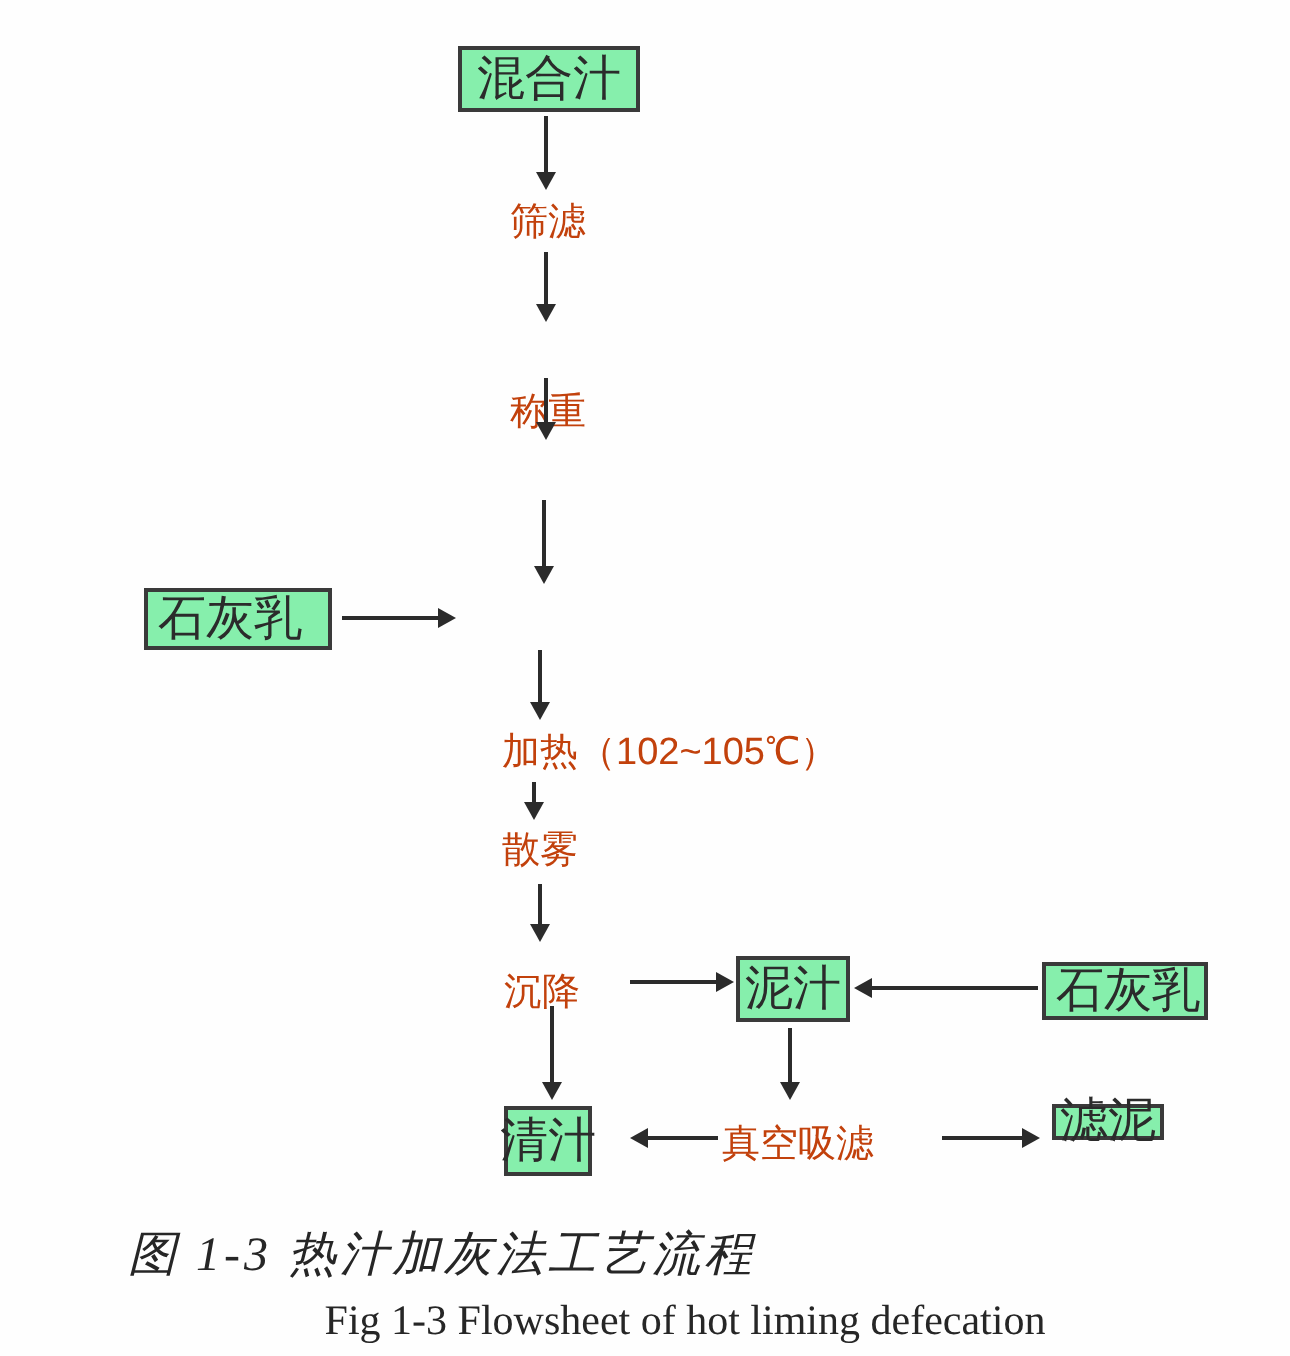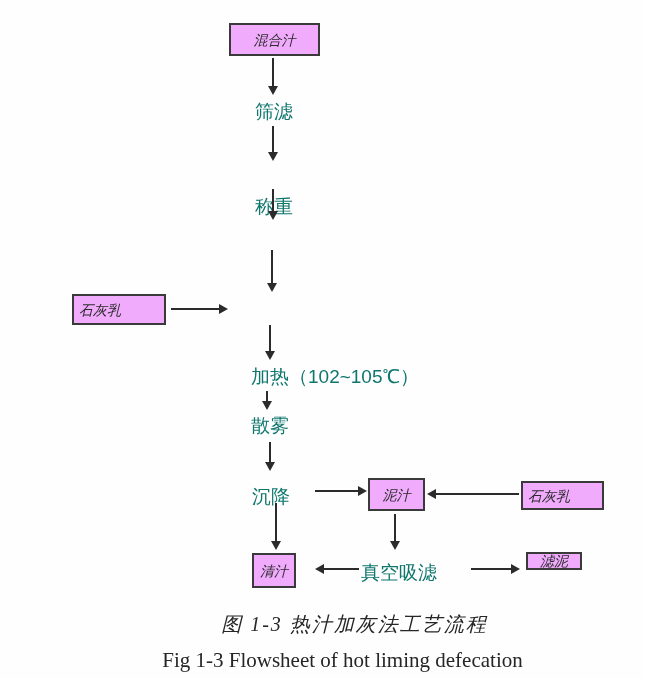--- a/index.html
+++ b/index.html
@@ -15,36 +15,35 @@
     font-family: "Liberation Sans", sans-serif;
     color: #2b2b2b;
     overflow: hidden;
   }
   
   .step {
     position: absolute;
     font-size: 19px;
     line-height: 23px;
     white-space: nowrap;
-    color: #0f766e;
+    color: #c2410c;
   }
   
   .node-box {
     position: absolute;
     border: 2px solid #3a3a3a;
-    background: #f0abfc;
-    font-size: 14px;
+    background: #86efac;
+    font-size: 24px;
     line-height: 1;
     white-space: nowrap;
     display: flex;
     align-items: center;
     justify-content: center;
     box-sizing: border-box;
     color: #2b2b2b;
-    font-style: italic;
   }
   .node-box.left-text { justify-content: flex-start; padding-left: 5px; }
   
   .av {
     position: absolute;
     width: 2px;
     background: #2b2b2b;
   }
   .av::after {
     content: "";
@@ -80,26 +79,26 @@
     width: 0; height: 0;
     border-top: 5px solid transparent;
     border-bottom: 5px solid transparent;
     border-right: 9px solid #2b2b2b;
   }
   .caption-zh {
     position: absolute;
     left: 0;
     top: 611px;
     width: 645px;
-    text-align: center;
+    text-align: left;
     padding-left: 64px;
     box-sizing: border-box;
     font-family: "Liberation Serif", serif;
     font-style: italic;
-    font-size: 20px;
+    font-size: 24px;
     letter-spacing: 2px;
     color: #262626;
   }
   .caption-en {
     position: absolute;
     left: 0;
     top: 648px;
     width: 645px;
     text-align: center;
     padding-left: 40px;

